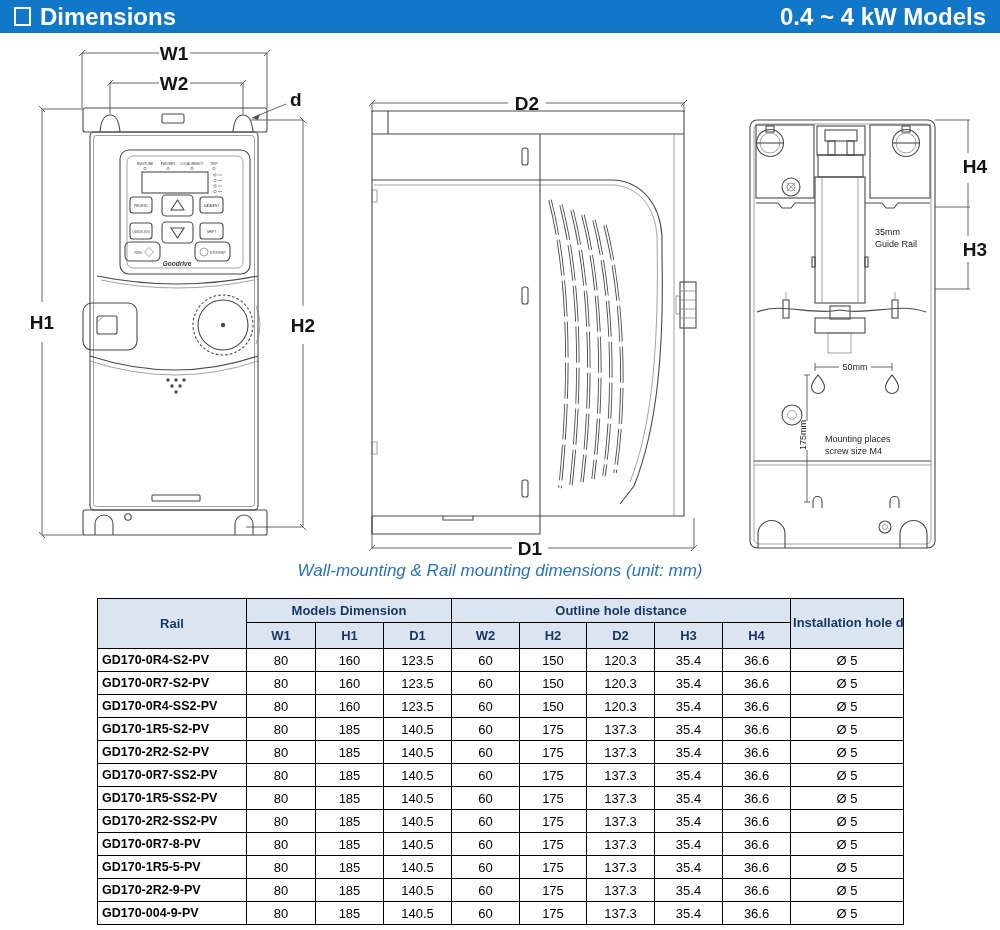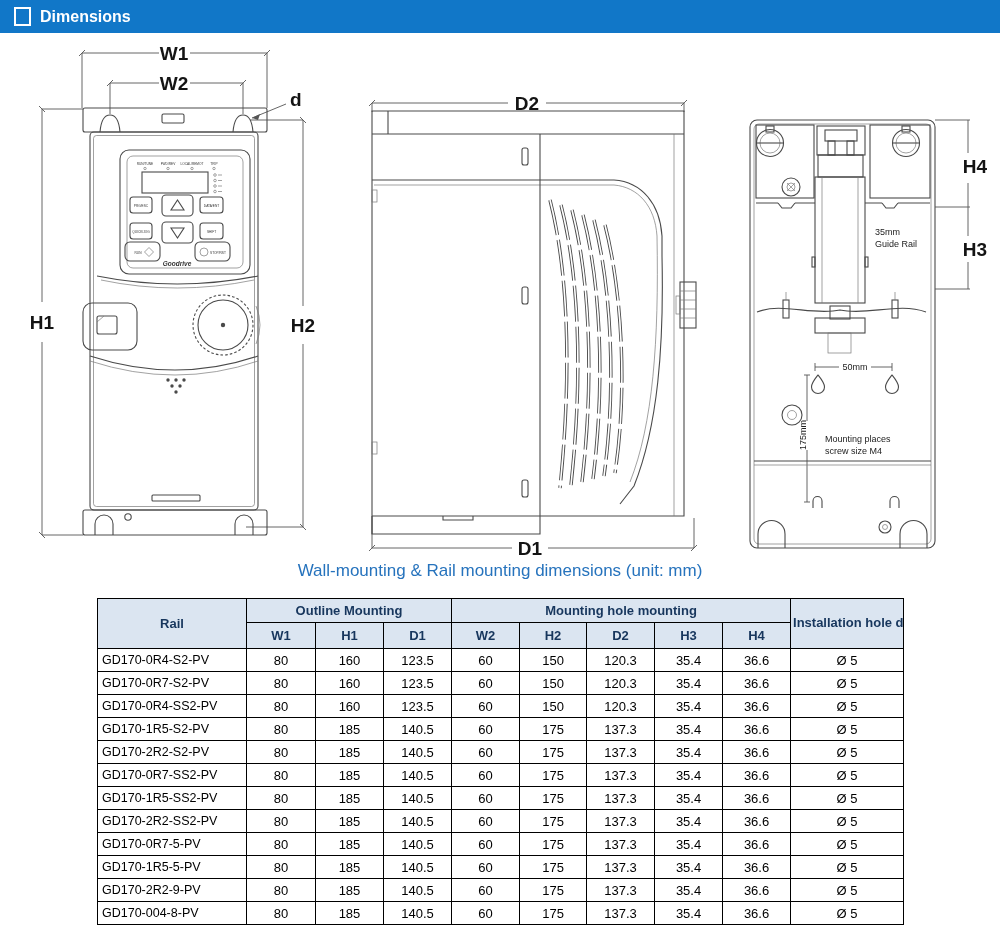--- a/index.html
+++ b/index.html
@@ -3,44 +3,44 @@
 <meta charset="utf-8">
 <style>
   html,body{margin:0;padding:0;}
   body{
     width:1000px;height:930px;position:relative;background:#ffffff;
     font-family:"Liberation Sans",sans-serif;overflow:hidden;
   }
   .header-bar{
     position:absolute;top:0;left:0;width:1000px;height:33px;background:#1177c8;
     color:#fff;display:flex;align-items:center;justify-content:space-between;
-    box-sizing:border-box;padding:0 14px;font-weight:bold;font-size:16px;
+    box-sizing:border-box;padding:0 14px;font-weight:bold;font-size:24px;
   }
   .hleft{display:flex;align-items:center;gap:9px;}
   .sq{width:13px;height:15px;border:2.5px solid #fff;background:transparent;}
   svg.drawing{position:absolute;}
   #front-svg{left:18px;top:44px;}
   #side-svg{left:362px;top:86px;}
   #rear-svg{left:742px;top:104px;}
   .caption{
     position:absolute;top:561px;left:0;width:1000px;text-align:center;
-    color:#2673bd;font-size:17px;
+    color:#2673bd;font-size:17px;font-style:italic;
   }
   table.dim{
     position:absolute;top:598px;left:97px;width:806px;border-collapse:collapse;
     table-layout:fixed;font-size:13px;color:#000;
   }
   table.dim th,table.dim td{
     border:1px solid #000;padding:0 2px;text-align:center;overflow:hidden;white-space:nowrap;
   }
   table.dim thead th{background:#dbe5f1;color:#17365d;font-weight:bold;font-size:13px;}
   table.dim thead tr.r1 th{height:23px;}
   table.dim thead tr.r2 th{height:25px;}
   table.dim tbody td{height:22px;}
-  table.dim td.model{text-align:left;font-weight:normal;padding-left:4px;font-size:12.5px;}
+  table.dim td.model{text-align:left;font-weight:bold;padding-left:4px;font-size:12.5px;}
   .inst-h{font-size:12.5px;white-space:normal;line-height:1.15;}
   
   .ol{stroke:#4a4a4a;fill:none;stroke-width:1.1;}
   .tn{stroke:#7a7a7a;fill:none;stroke-width:0.7;}
   .dm{stroke:#555;fill:none;stroke-width:0.9;}
   .lbl{font-family:"Liberation Sans",sans-serif;font-weight:bold;font-size:19px;fill:#141414;}
   .slbl{font-family:"Liberation Sans",sans-serif;font-size:9px;fill:#222;}
   .xs{font-family:"Liberation Sans",sans-serif;font-size:3.2px;fill:#333;}
   .brand{font-family:"Liberation Sans",sans-serif;font-size:6.5px;font-weight:bold;font-style:italic;fill:#333;}
   .slat{stroke:#4a4a4a;stroke-width:3.4;fill:none;stroke-dasharray:36 5;}
@@ -48,20 +48,21 @@
   .dotf{fill:#4a4a4a;stroke:none;}
 </style>
 </head>
 <body>
 
 <div class="header-bar">
   <div class="hleft">
     <span class="sq"></span>
     <span>Dimensions</span>
   </div>
+  <span>0.4 ~ 4 kW Models</span>
 </div>
 
 <svg id="front-svg" class="drawing" width="320" height="512" viewBox="0 0 320 512">
   <g>
 
     <path class="dm" d="M64,9 H141 M172,9 H249 M61,12 L67,6 M246,12 L252,6 M64,9 V64 M249,9 V64"></path>
     <text class="lbl" x="156" y="16" text-anchor="middle">W1</text>
 
     <path class="dm" d="M92,39 H141 M172,39 H225 M89,42 L95,36 M222,42 L228,36 M92,39 V70 M225,39 V70"></path>
     <text class="lbl" x="156" y="46" text-anchor="middle">W2</text>
@@ -278,22 +279,22 @@
     <col style="width:68px">
       <col style="width:67px">
       <col style="width:68px">
       <col style="width:68px">
     <col style="width:68px">
       <col style="width:113px">
   </colgroup>
   <thead>
     <tr class="r1">
       <th rowspan="2">Rail</th>
-      <th colspan="3">Outline Mounting</th>
-      <th colspan="5">Mounting hole mounting</th>
+      <th colspan="3">Models Dimension</th>
+      <th colspan="5">Outline hole distance</th>
       <th rowspan="2" class="inst-h">Installation hole diameter (d)</th>
     </tr>
     <tr class="r2">
       <th>W1</th>
       <th>H1</th>
       <th>D1</th>
       <th>W2</th>
       <th>H2</th>
       <th>D2</th>
       <th>H3</th>
@@ -391,21 +392,21 @@
         <td>185</td>
         <td>140.5</td>
         <td>60</td>
         <td>175</td>
         <td>137.3</td>
         <td>35.4</td>
         <td>36.6</td>
         <td>Ø 5</td>
       </tr>
       <tr>
-        <td class="model">GD170-0R7-5-PV</td>
+        <td class="model">GD170-0R7-8-PV</td>
         <td>80</td>
         <td>185</td>
         <td>140.5</td>
         <td>60</td>
         <td>175</td>
         <td>137.3</td>
         <td>35.4</td>
         <td>36.6</td>
         <td>Ø 5</td>
       </tr>
@@ -427,21 +428,21 @@
         <td>185</td>
         <td>140.5</td>
         <td>60</td>
         <td>175</td>
         <td>137.3</td>
         <td>35.4</td>
         <td>36.6</td>
         <td>Ø 5</td>
       </tr>
       <tr>
-        <td class="model">GD170-004-8-PV</td>
+        <td class="model">GD170-004-9-PV</td>
         <td>80</td>
         <td>185</td>
         <td>140.5</td>
         <td>60</td>
         <td>175</td>
         <td>137.3</td>
         <td>35.4</td>
         <td>36.6</td>
         <td>Ø 5</td>
       </tr>

